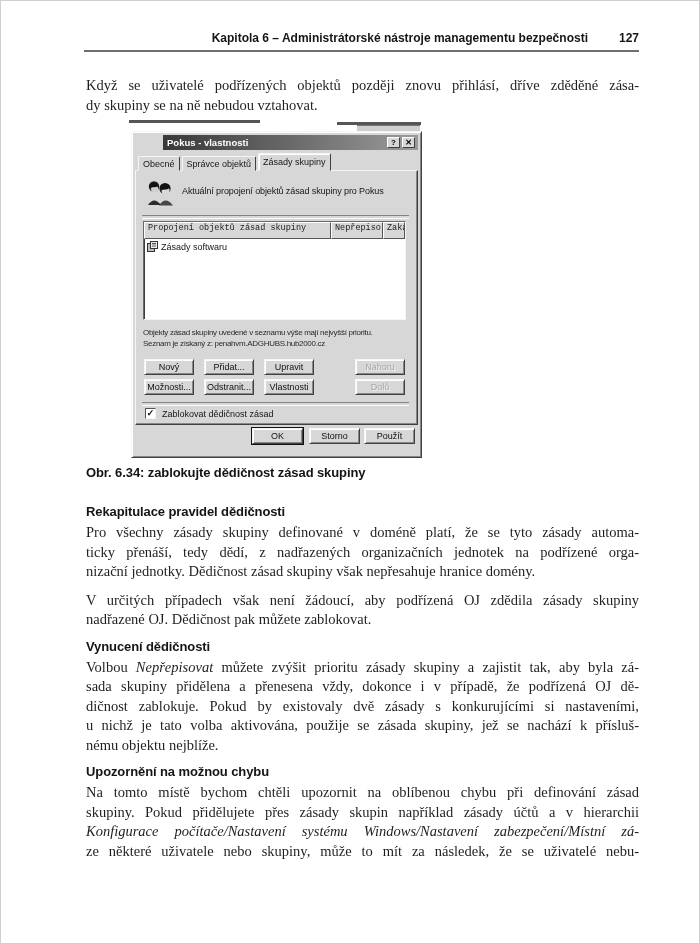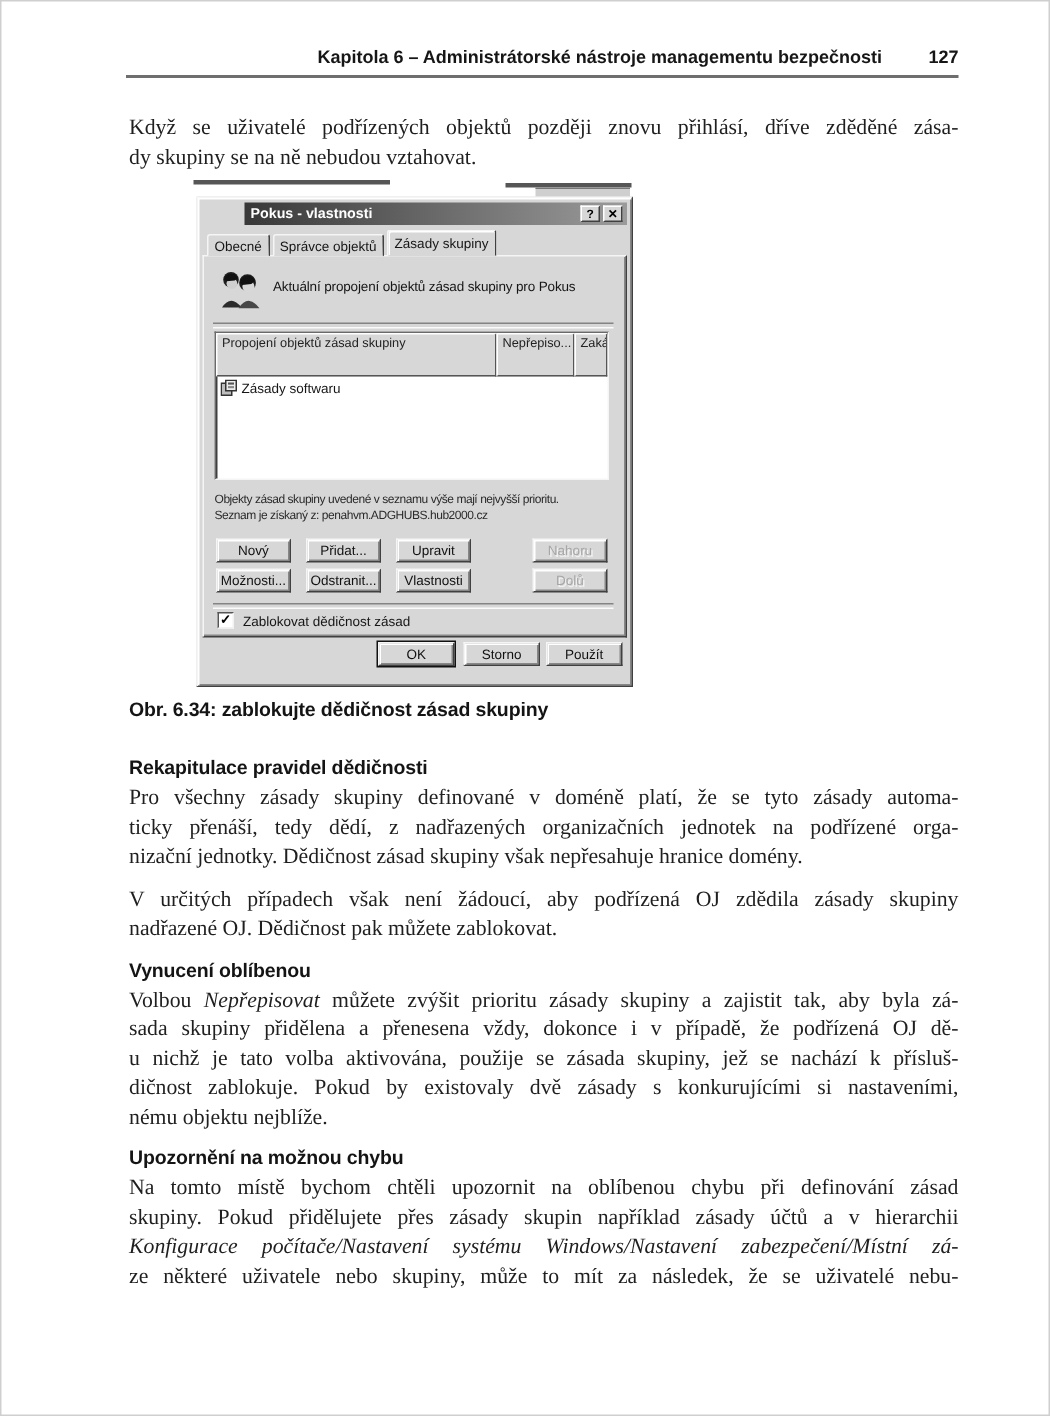--- a/index.html
+++ b/index.html
@@ -53,21 +53,21 @@
   .tabpage{position:absolute;left:3px;top:38px;width:281px;height:253px;background:var(--dlg_bg);
            border:1px solid;border-color:var(--dlg_light) var(--dlg_dark) var(--dlg_dark) var(--dlg_light);
            box-shadow:inset -1px -1px 0 var(--dlg_mid);box-sizing:content-box;}
   .gpicon{position:absolute;left:9px;top:7px;width:30px;height:30px;}
   .banner{position:absolute;left:46px;top:15px;width:228px;letter-spacing:-0.1px;}
   .etch{position:absolute;left:6px;right:8px;height:2px;border-top:1px solid #848484;border-bottom:1px solid #fbfbfb;}
   .etch.e1{top:44px;} .etch.e2{top:231px;}
   .list{position:absolute;left:7px;top:50px;width:263px;height:99px;background:#fff;
         border:1px solid;border-color:#6a6a6a var(--dlg_light) var(--dlg_light) #6a6a6a;
         box-shadow:inset 1px 1px 0 #3f3f3f;box-sizing:border-box;overflow:hidden;}
-  .lh{display:flex;height:29px;}
+  .lh{display:flex;height:17px;font-family:Liberation Mono, monospace;}
   .lhc{background:var(--dlg_bg);border:1px solid;border-color:#fff #555 #555 #fff;
        box-sizing:border-box;font-size:8.5px;line-height:11px;padding:0 3px;
        white-space:nowrap;overflow:hidden;color:#222;}
   .c1{width:187px;} .c2{width:52px;} .c3{flex:1;}
   .lrow{display:flex;align-items:center;gap:3px;padding:2px 0 0 3px;font-size:9px;}
   .note{position:absolute;left:7px;width:266px;font-size:8px;letter-spacing:-0.3px;line-height:10px;color:#2a2a2a;}
   .n1{top:157px;} .n2{top:168px;}
   .dbtn{position:absolute;width:50px;height:16px;background:var(--dlg_bg);
         border:1px solid;border-color:var(--dlg_light) var(--dlg_dark) var(--dlg_dark) var(--dlg_light);
         box-shadow:inset 1px 1px 0 #fff,inset -1px -1px 0 var(--dlg_mid);
@@ -179,26 +179,26 @@
     <div class="para">
       <div class="ln">Pro všechny zásady skupiny definované v doméně platí, že se tyto zásady automa-</div>
       <div class="ln">ticky přenáší, tedy dědí, z nadřazených organizačních jednotek na podřízené orga-</div>
       <div class="ln last">nizační jednotky. Dědičnost zásad skupiny však nepřesahuje hranice domény.</div>
     </div>
     <div class="para">
       <div class="ln">V určitých případech však není žádoucí, aby podřízená OJ zdědila zásady skupiny</div>
       <div class="ln last">nadřazené OJ. Dědičnost pak můžete zablokovat.</div>
     </div>
 
-    <div class="shead">Vynucení oblíbenou</div>
+    <div class="shead">Vynucení dědičnosti</div>
     <div class="para">
       <div class="ln"><span>Volbou </span><span class="it">Nepřepisovat</span><span> můžete zvýšit prioritu zásady skupiny a zajistit tak, aby byla zá-</span></div>
       <div class="ln">sada skupiny přidělena a přenesena vždy, dokonce i v případě, že podřízená OJ dě-</div>
+      <div class="ln">dičnost zablokuje. Pokud by existovaly dvě zásady s konkurujícími si nastaveními,</div>
       <div class="ln">u nichž je tato volba aktivována, použije se zásada skupiny, jež se nachází k přísluš-</div>
-      <div class="ln">dičnost zablokuje. Pokud by existovaly dvě zásady s konkurujícími si nastaveními,</div>
       <div class="ln last">nému objektu nejblíže.</div>
     </div>
 
     <div class="shead">Upozornění na možnou chybu</div>
     <div class="para">
       <div class="ln">Na tomto místě bychom chtěli upozornit na oblíbenou chybu při definování zásad</div>
       <div class="ln">skupiny. Pokud přidělujete přes zásady skupin například zásady účtů a v hierarchii</div>
       <div class="ln it">Konfigurace počítače/Nastavení systému Windows/Nastavení zabezpečení/Místní zá-</div>
       <div class="ln">ze některé uživatele nebo skupiny, může to mít za následek, že se uživatelé nebu-</div>
     </div>

